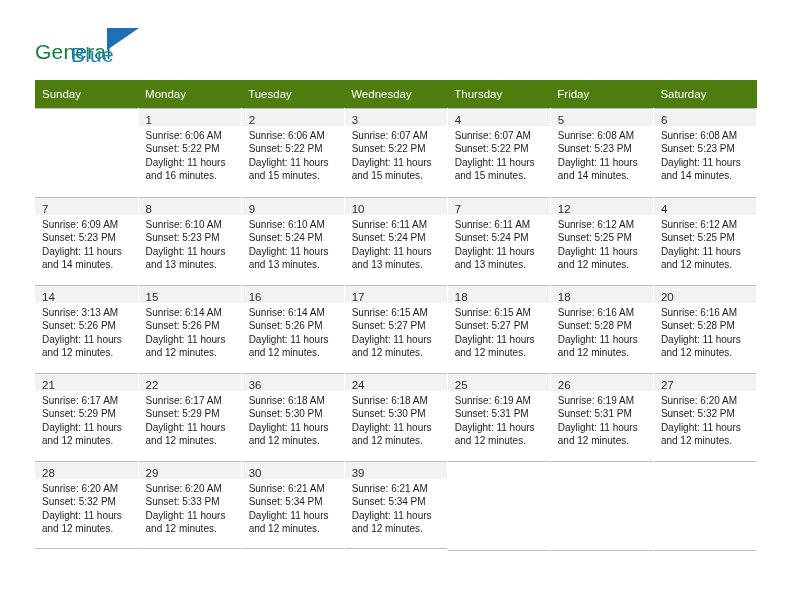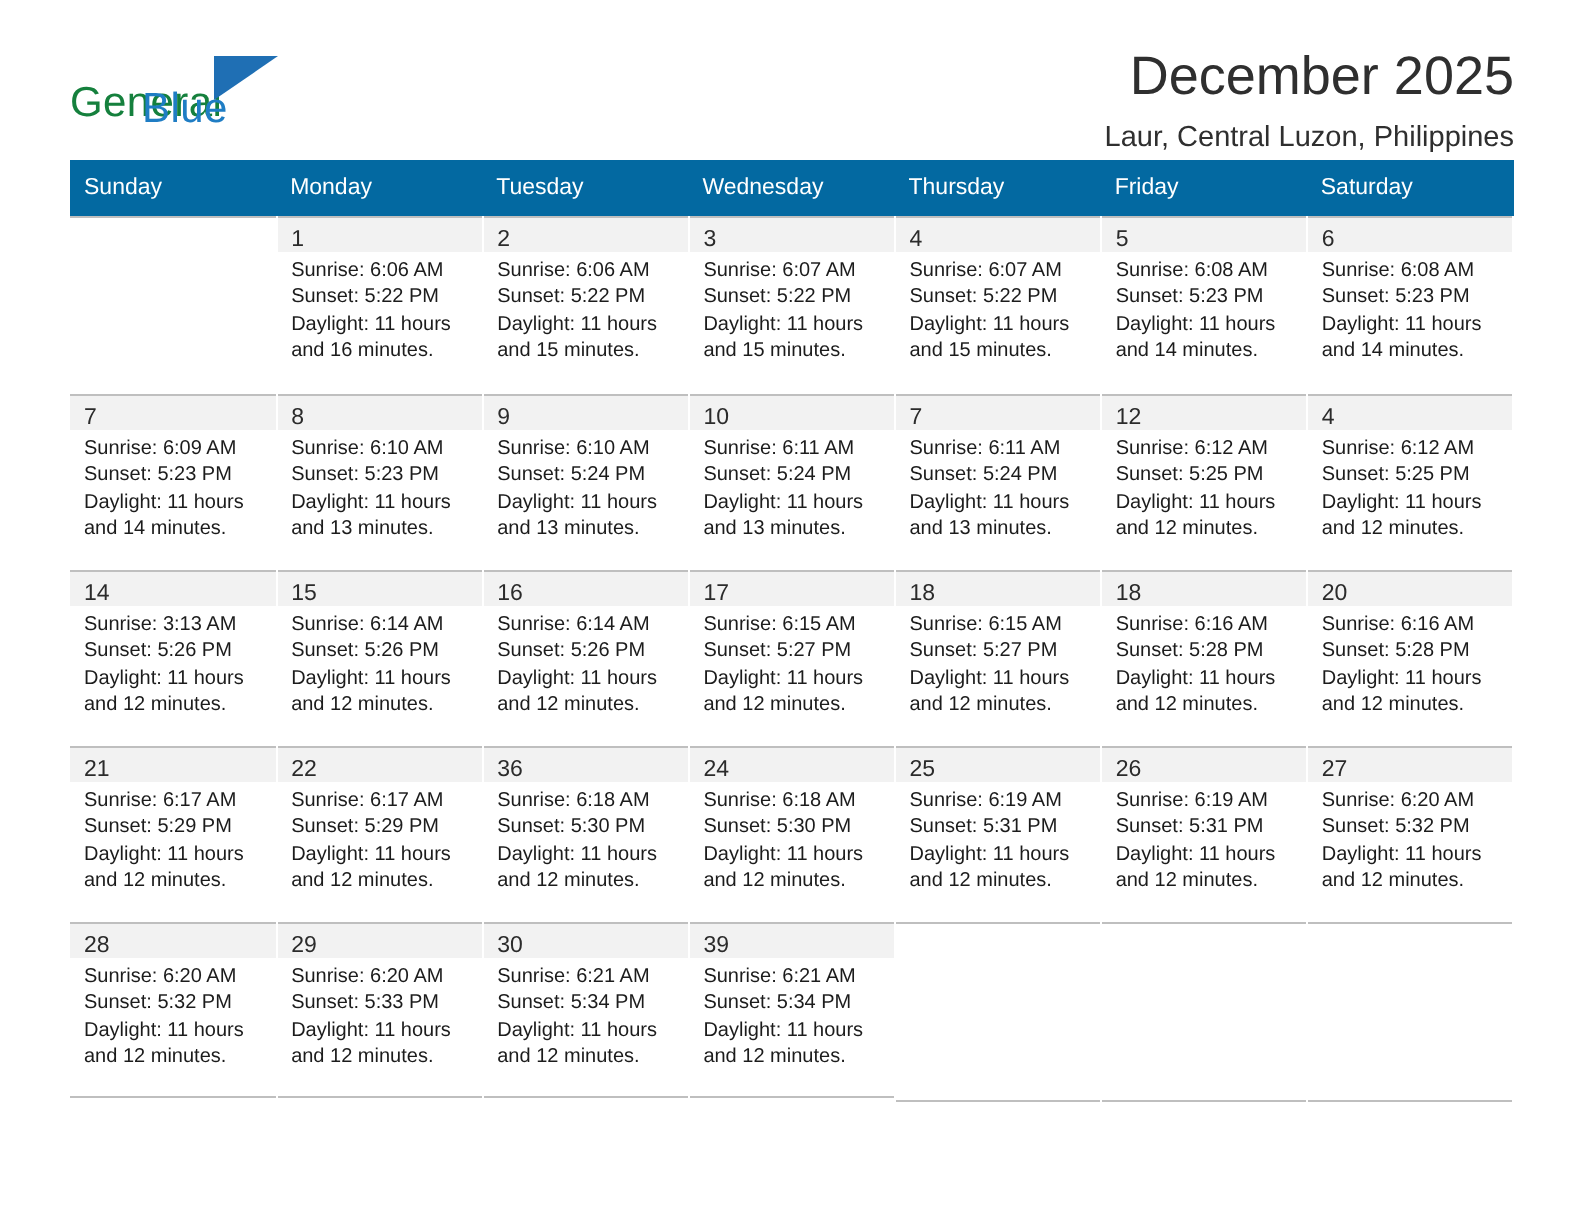--- a/index.html
+++ b/index.html
@@ -82,21 +82,21 @@
     white-space: nowrap;
   }
   
   .calendar {
     margin-top: 8px;
     width: 722px;
     border-collapse: collapse;
     table-layout: fixed;
   }
   .calendar th {
-    background: #0369a1;
+    background: #4d7c0f;
     color: #ffffff;
     font-weight: normal;
     font-size: 11.5px;
     text-align: left;
     padding: 5px 0 5px 7px;
     height: 18px;
     border: none;
   }
   .calendar td {
     vertical-align: top;
@@ -153,24 +153,20 @@
 <div class="page">
 
   <div class="header">
 
     <div class="logo">
       <span class="logo-general">General</span>
       <span class="logo-triangle"></span>
       <span class="logo-blue">Blue</span>
     </div>
 
-    <div class="title-block">
-      <div class="cal-title">December 2025</div>
-      <div class="cal-subtitle">Laur, Central Luzon, Philippines</div>
-    </div>
 
   </div>
 
   <table class="calendar">
     <thead>
       <tr>
         <th>Sunday</th>
         <th>Monday</th>
         <th>Tuesday</th>
         <th>Wednesday</th>

